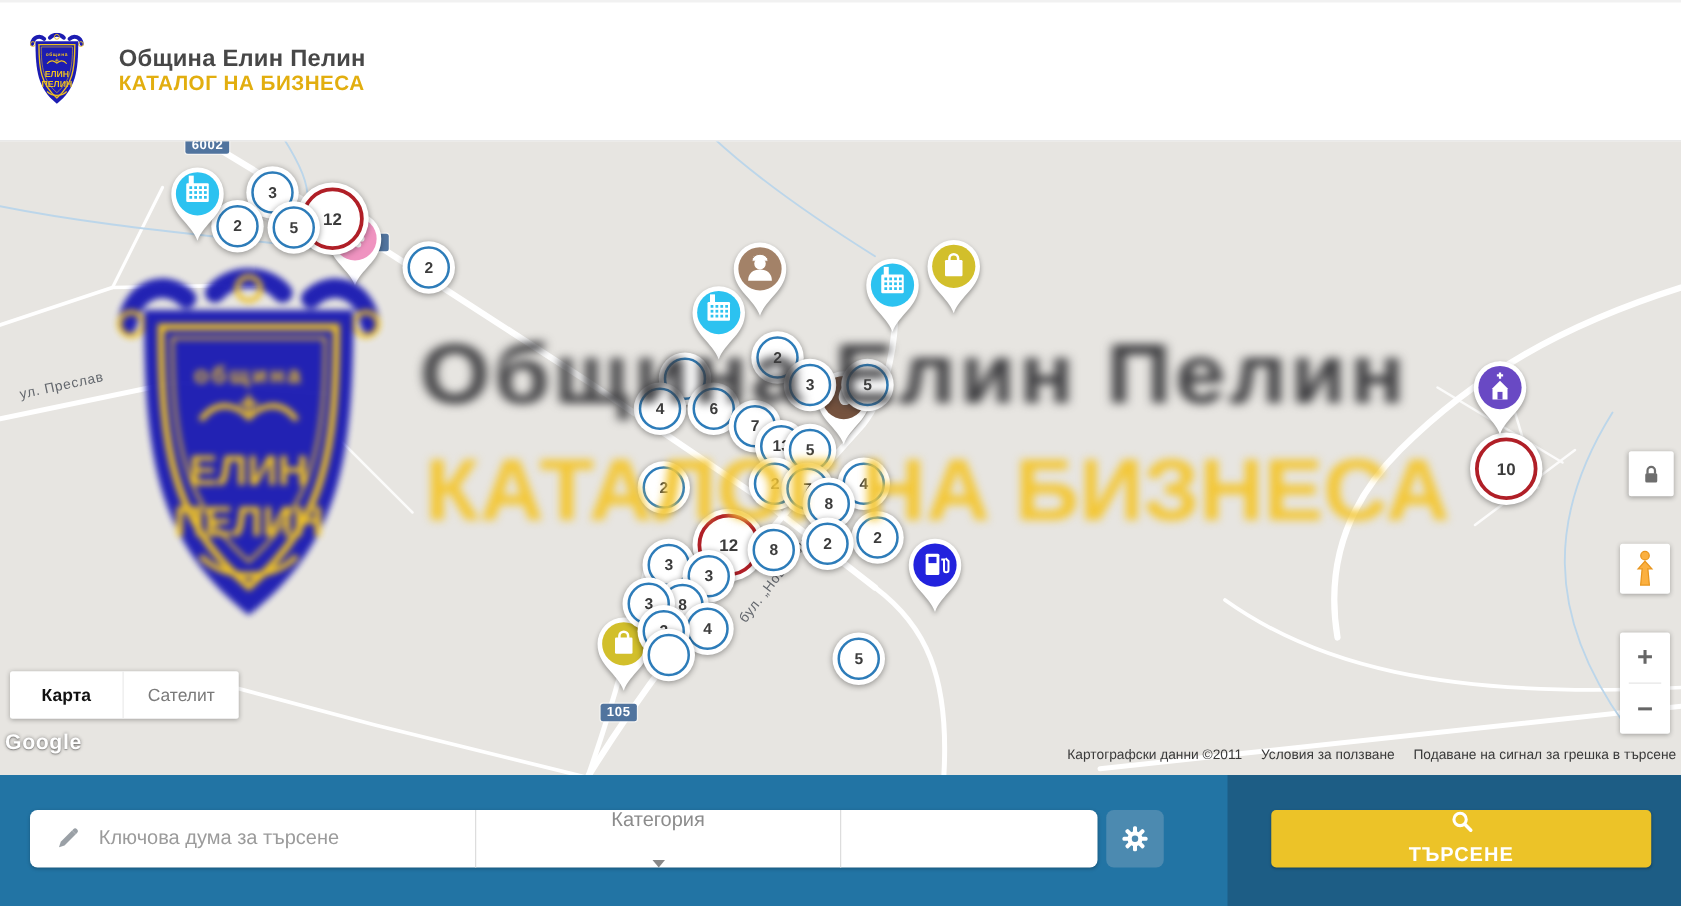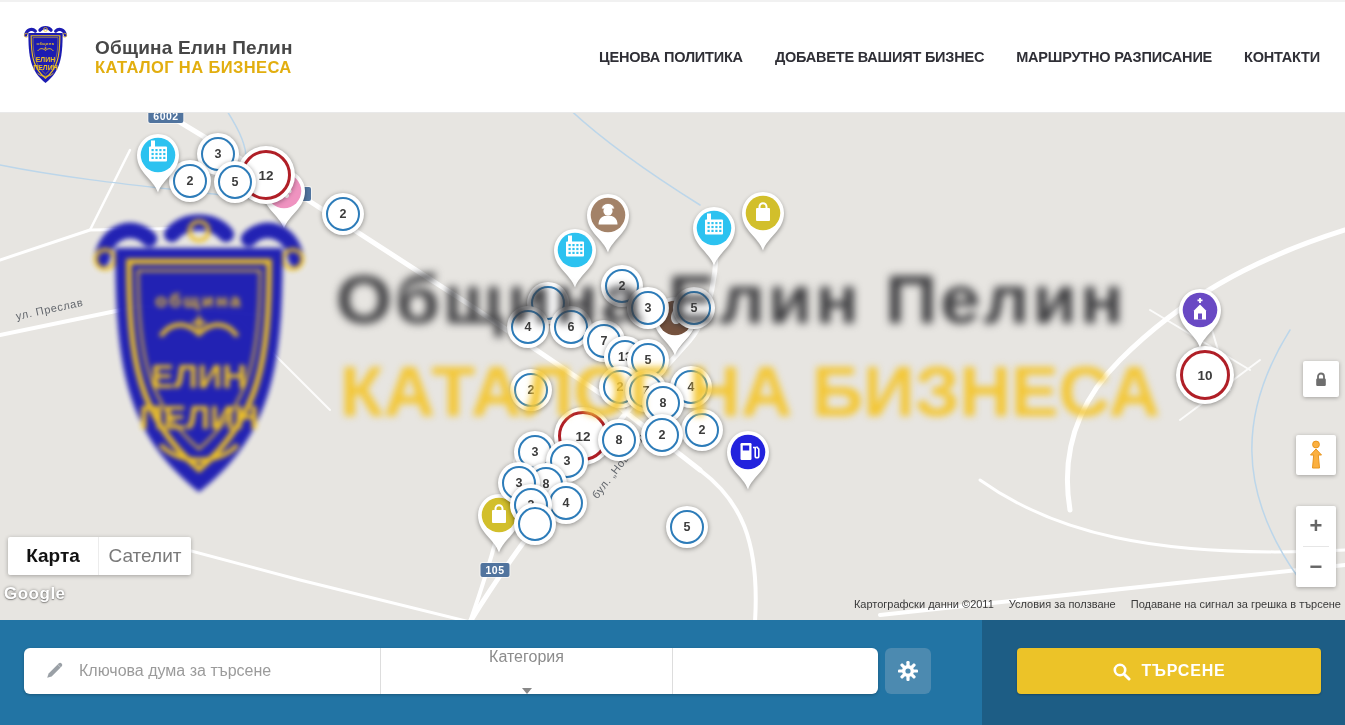--- a/index.html
+++ b/index.html
@@ -46,21 +46,21 @@
   .wm-title{position:absolute;left:336px;top:150px;font-size:68px;font-weight:800;color:#3b3b3e;
             letter-spacing:3px;white-space:nowrap;filter:blur(4px);transform:scaleX(1.06);
             transform-origin:left top;}
   .wm-sub{position:absolute;left:340px;top:242px;font-size:70px;font-weight:800;color:#f3c737;
           letter-spacing:0;white-space:nowrap;filter:blur(3.5px);transform:scaleX(1.02);
           transform-origin:left top;}
 
   
   #maptype{position:absolute;left:8px;top:427px;z-index:80;display:flex;background:#fff;border-radius:2px;
            box-shadow:0 1px 4px rgba(0,0,0,.3);overflow:hidden;}
-  #maptype .mt{height:38px;display:flex;align-items:center;justify-content:center;cursor:pointer;font-size:19px;}
+  #maptype .mt{height:38px;display:flex;align-items:center;justify-content:center;cursor:pointer;font-size:14px;}
   #maptype .mt.map{width:90px;font-weight:700;color:#111;}
   #maptype .mt.sat{width:92px;color:#7a7a7a;border-left:1px solid #ececec;}
   #google-logo{position:absolute;left:4px;top:474px;z-index:80;color:#fff;font-size:17px;font-weight:700;
                letter-spacing:.5px;cursor:pointer;
                text-shadow:0 0 3px rgba(0,0,0,.45),0 1px 1px rgba(0,0,0,.3);}
   #attribution{position:absolute;right:4px;top:488px;z-index:80;display:flex;gap:15px;font-size:11px;color:#3a3a3a;}
   #attribution span{white-space:nowrap;}
   #attribution .lnk{cursor:pointer;}
   .ctl{position:absolute;background:#fff;border-radius:2px;box-shadow:0 1px 4px rgba(0,0,0,.3);z-index:80;
        display:flex;align-items:center;justify-content:center;cursor:pointer;}
@@ -85,21 +85,21 @@
   #f-key input::placeholder{color:#9b9b9b;}
   #f-cat{width:255px;border-right:1px solid #ddd;justify-content:space-between;padding:0 18px;cursor:pointer;flex-direction:column;}
   #f-loc{width:263px;justify-content:space-between;padding:0 18px;cursor:pointer;}
   .sel-label{font-size:16px;color:#8c8c8c;}
   .caret{width:0;height:0;border-left:5px solid transparent;border-right:5px solid transparent;
          border-top:6px solid #888;}
   #gear-btn{position:absolute;left:885px;top:28px;width:46px;height:46px;background:#4c8ab0;border-radius:6px;
             display:flex;align-items:center;justify-content:center;cursor:pointer;}
   #search-btn{position:absolute;left:1017px;top:28px;width:304px;height:46px;background:#ecc328;border-radius:4px;
               display:flex;align-items:center;justify-content:center;gap:10px;cursor:pointer;
-              box-shadow:0 1px 2px rgba(0,0,0,.25);}
+              box-shadow:0 1px 2px rgba(0,0,0,.25);flex-direction:column;}
   #search-btn .lbl{font-size:16px;font-weight:700;color:#fff;letter-spacing:.8px;}
   #defs-svg{position:absolute;width:0;height:0;overflow:hidden;}
 </style>
 </head>
 <body>
 
 <svg id="defs-svg" aria-hidden="true">
   <symbol id="shield-symbol" viewBox="0 0 100 134">
     <g stroke="#1c1cb2" fill="none" stroke-width="7" stroke-linecap="round">
       <path d="M7 20 C9 7 21 4 28 11"></path>
@@ -128,26 +128,20 @@
   <div id="header">
     <div id="brand">
       <svg class="shield-sm" viewBox="0 0 100 134">
         <use href="#shield-symbol"></use>
       </svg>
       <div class="titles">
         <span class="t1">Община Елин Пелин</span>
         <span class="t2">КАТАЛОГ НА БИЗНЕСА</span>
       </div>
     </div>
-    <nav id="nav">
-      <a>ЦЕНОВА ПОЛИТИКА</a>
-      <a>ДОБАВЕТЕ ВАШИЯТ БИЗНЕС</a>
-      <a>МАРШРУТНО РАЗПИСАНИЕ</a>
-      <a>КОНТАКТИ</a>
-    </nav>
   </div>
 
   <div id="map">
     <svg id="roads" width="1345" height="510">
       <g stroke="#ffffff" fill="none" stroke-linecap="round" stroke-linejoin="round">
         <path d="M40 -10 L160 0 L300 85 L470 195 L610 290 L700 360" stroke-width="5"></path>
         <path d="M700 360 C740 390 760 430 755 512" stroke-width="4"></path>
         <path d="M470 512 C520 430 600 330 690 230 C710 205 720 160 715 110" stroke-width="5"></path>
         <path d="M520 330 C505 400 492 450 470 512" stroke-width="4"></path>
         <path d="M0 225 L140 196 L260 205" stroke-width="4"></path>

